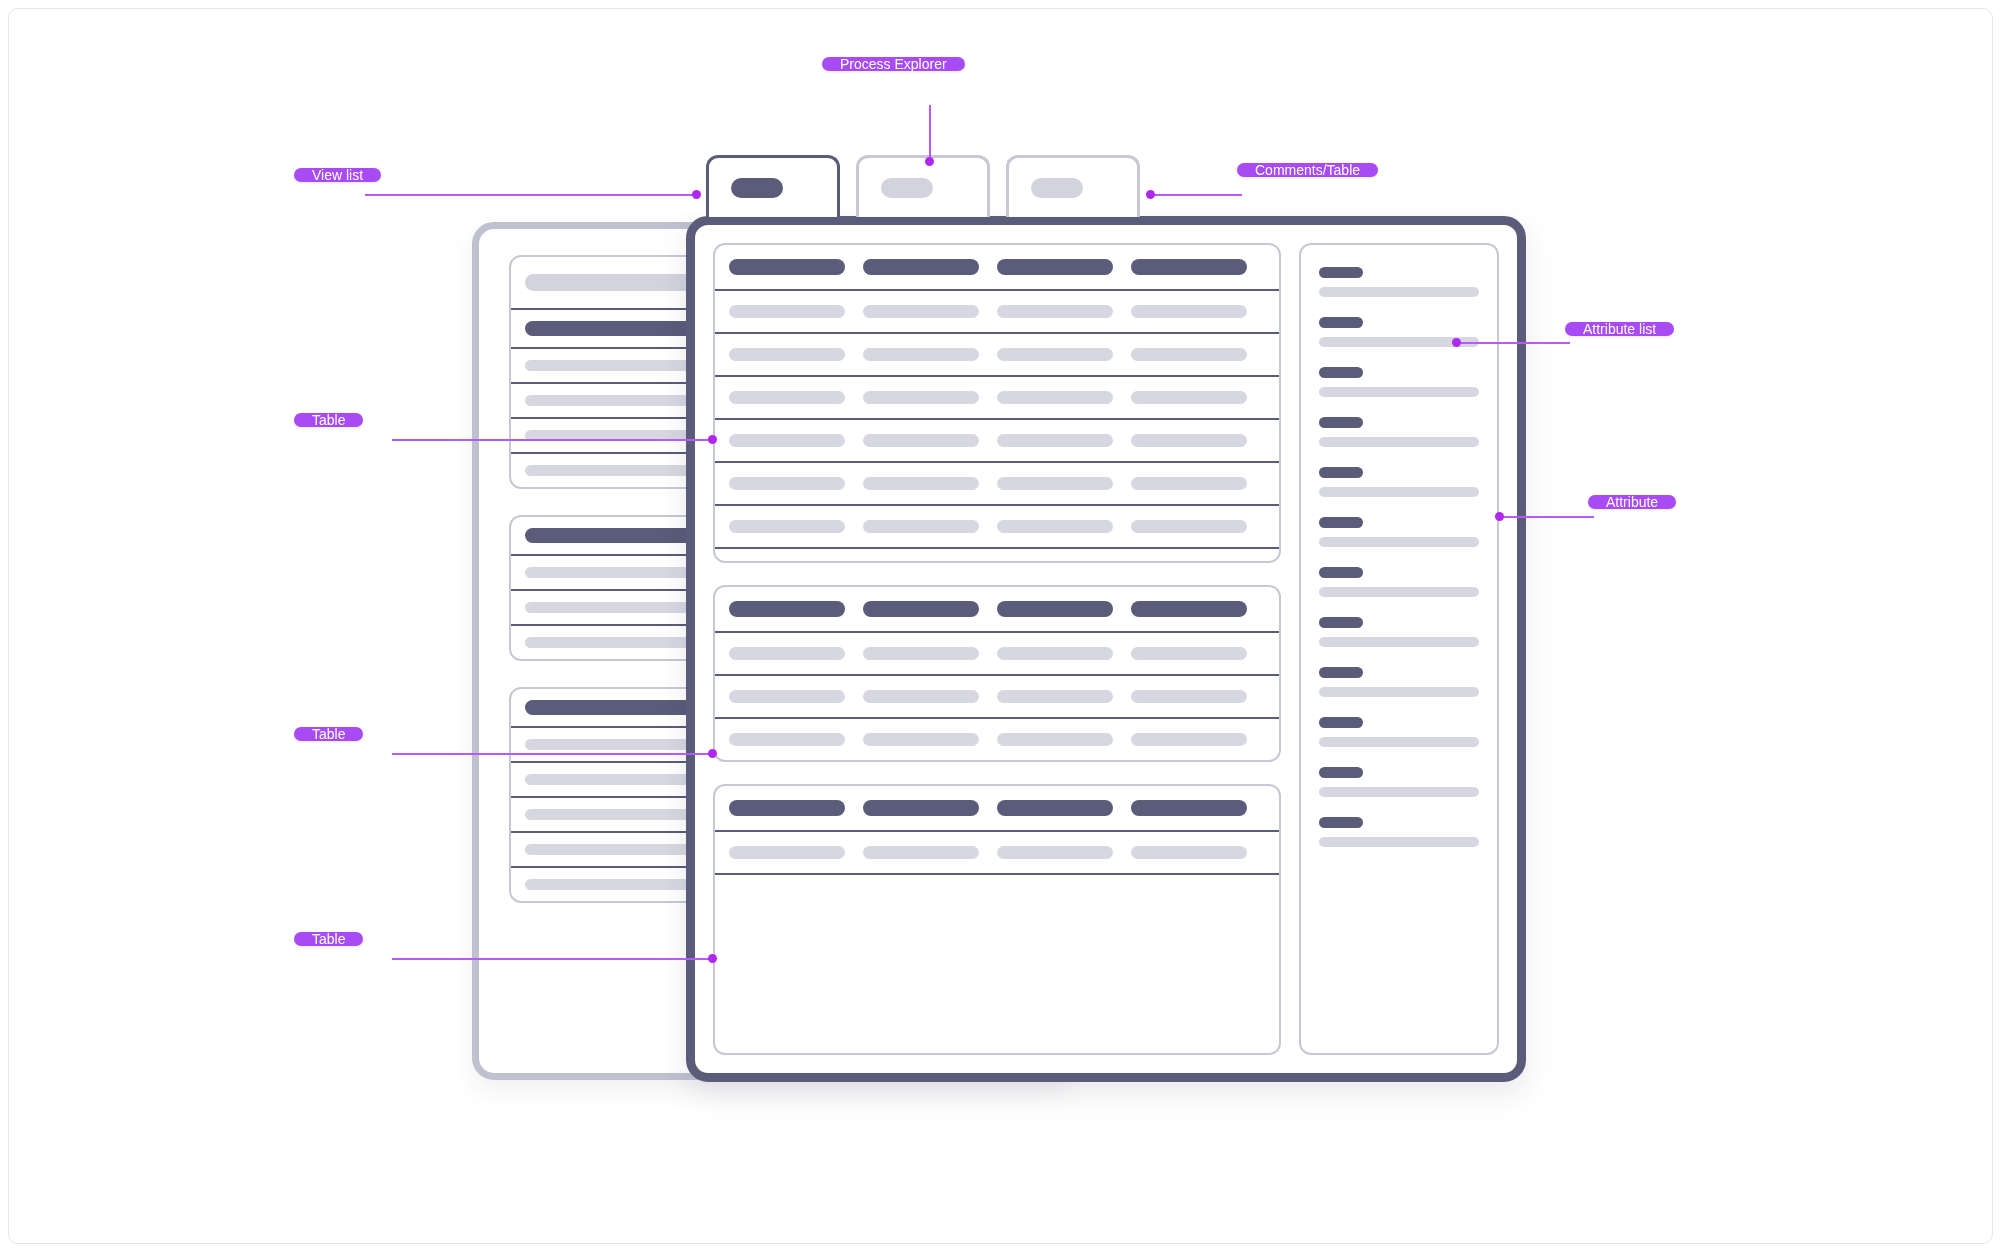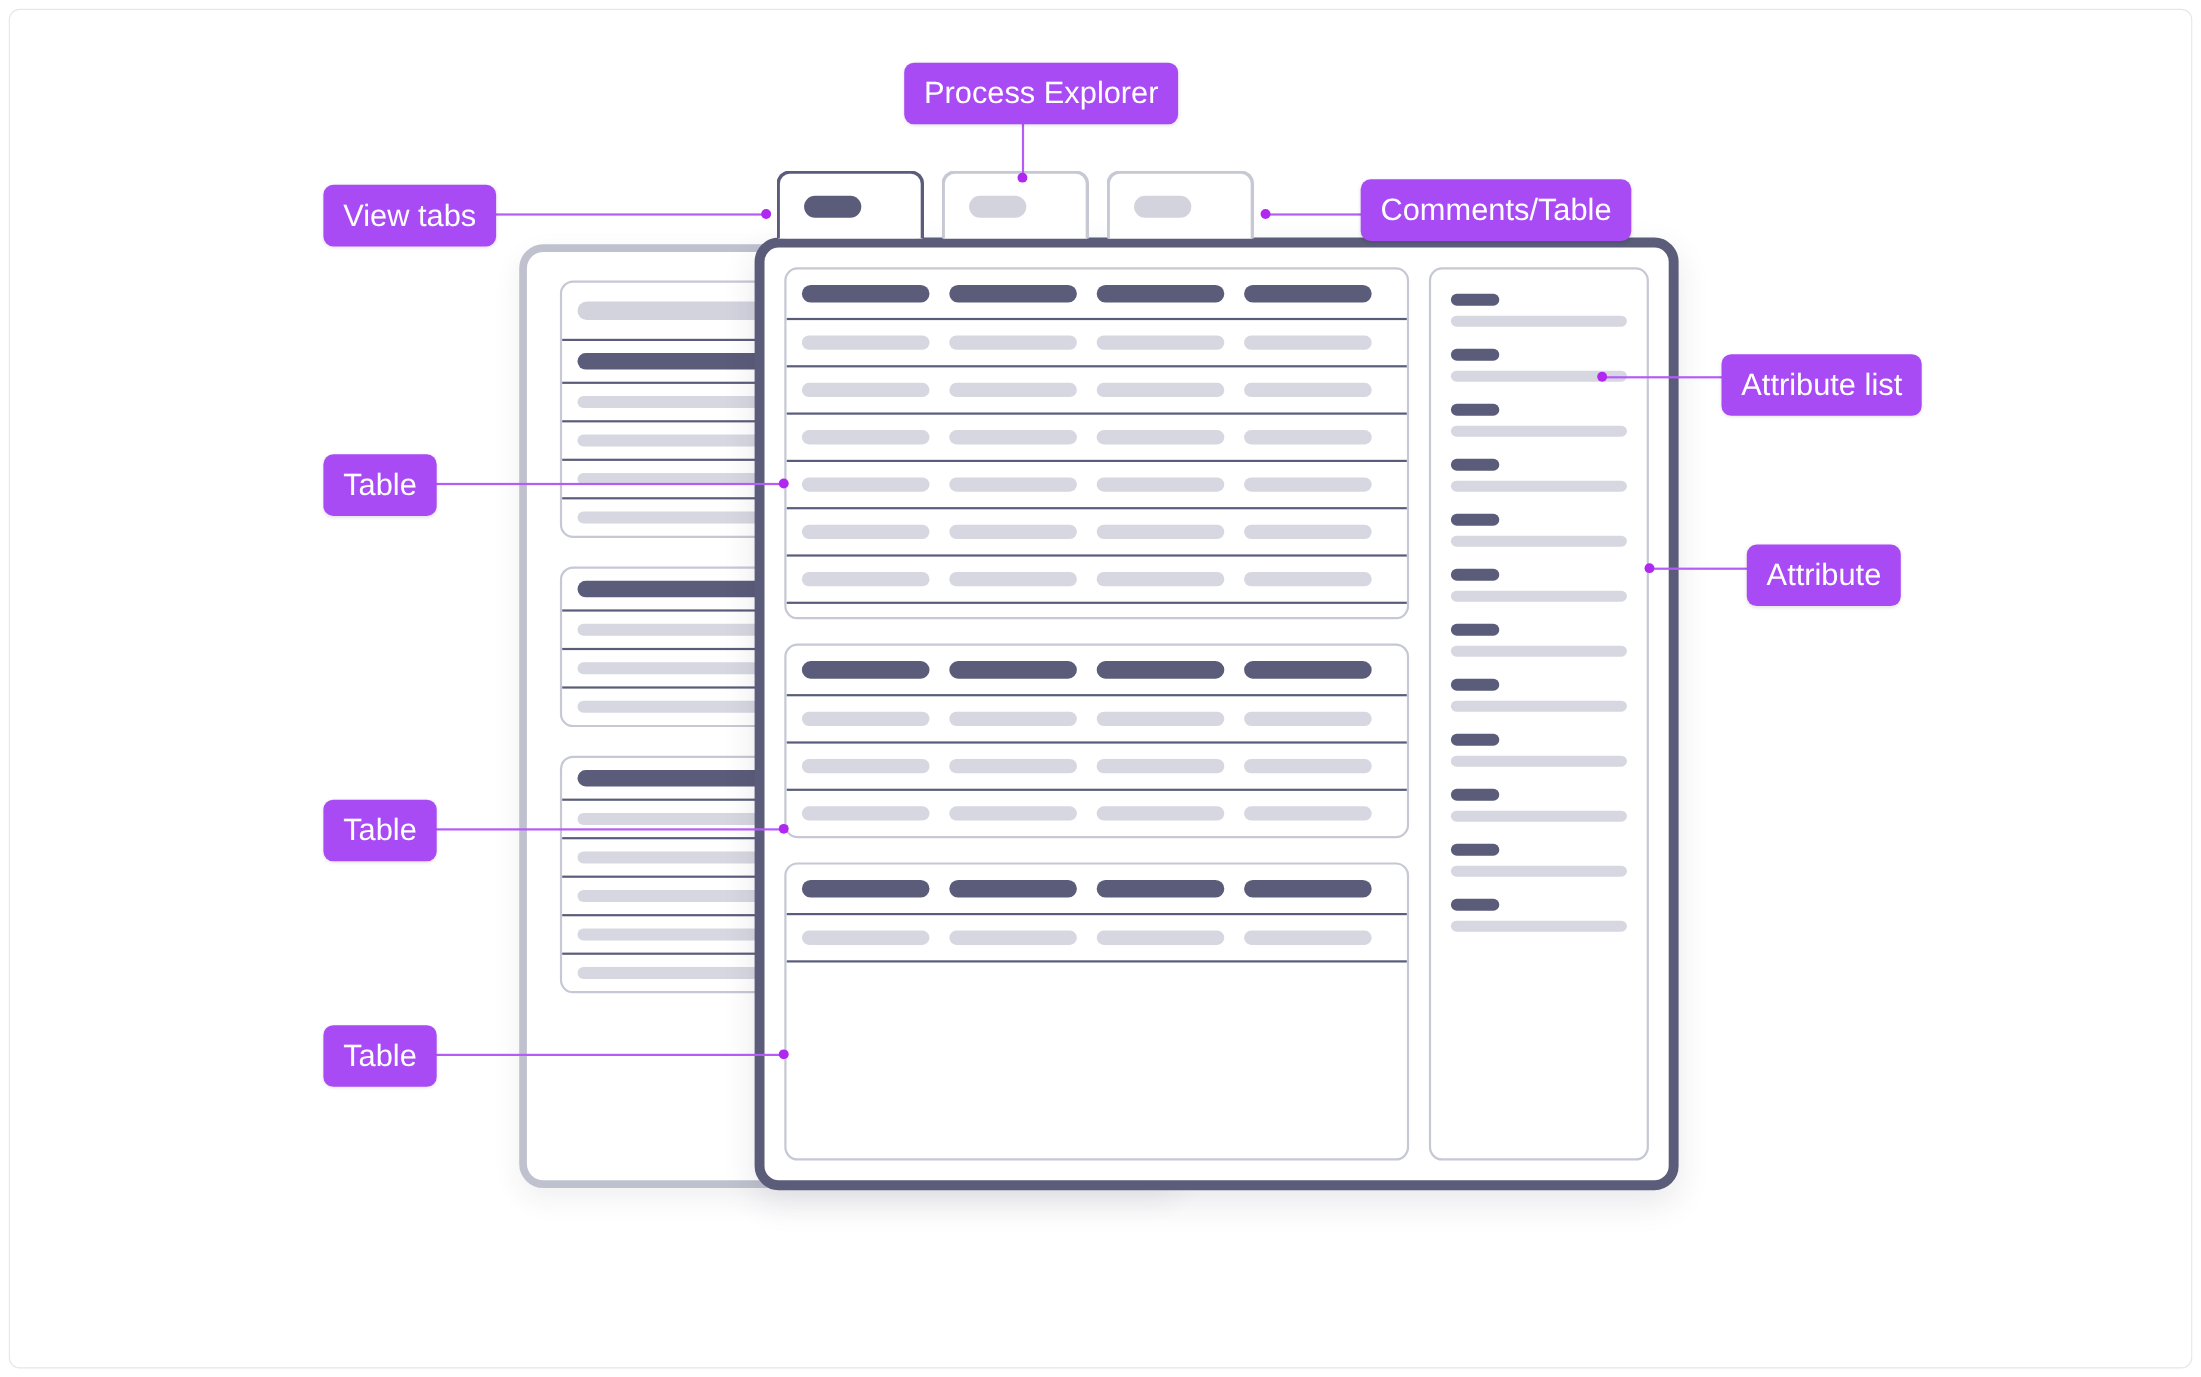--- a/index.html
+++ b/index.html
@@ -209,23 +209,23 @@
   }
   .attr-item .bar-dark { width: 44px; height: 11px; }
   .attr-item .bar-light { width: 100%; height: 10px; }
 
   
   .ann {
     position: absolute;
     background: #a94bf5;
     color: #ffffff;
     border-radius: 9px;
-    font-size: 28px;
+    font-size: 14px;
     line-height: 1;
-    padding: 14px 18px;
+    padding: 0 18px;
     white-space: nowrap;
     z-index: 20;
     box-shadow: 0 1px 3px rgba(0,0,0,0.10);
   }
   .leader {
     position: absolute;
     background: #b55cf7;
     z-index: 18;
   }
   .leader.h { height: 1.6px; }
@@ -561,21 +561,21 @@
             <div class="bar-light"></div>
           </div>
         </div>
     </div>
   </div>
 
   <div class="ann" style="left:822px; top:57px;">Process Explorer</div>
   <div class="leader v" style="left:929px; top:105px; height:56px;"></div>
   <div class="dot" style="left:925px; top:157px;"></div>
 
-  <div class="ann" style="left:294px; top:168px;">View tabs</div>
+  <div class="ann" style="left:294px; top:168px;">View list</div>
   <div class="leader h" style="left:365px; top:194px; width:332px;"></div>
   <div class="dot" style="left:692px; top:190px;"></div>
 
   <div class="ann" style="left:1237px; top:163px;">Comments/Table</div>
   <div class="leader h" style="left:1150px; top:194px; width:92px;"></div>
   <div class="dot" style="left:1146px; top:190px;"></div>
 
   <div class="ann" style="left:1565px; top:322px;">Attribute list</div>
   <div class="leader h" style="left:1458px; top:342px; width:112px;"></div>
   <div class="dot" style="left:1452px; top:338px;"></div>

